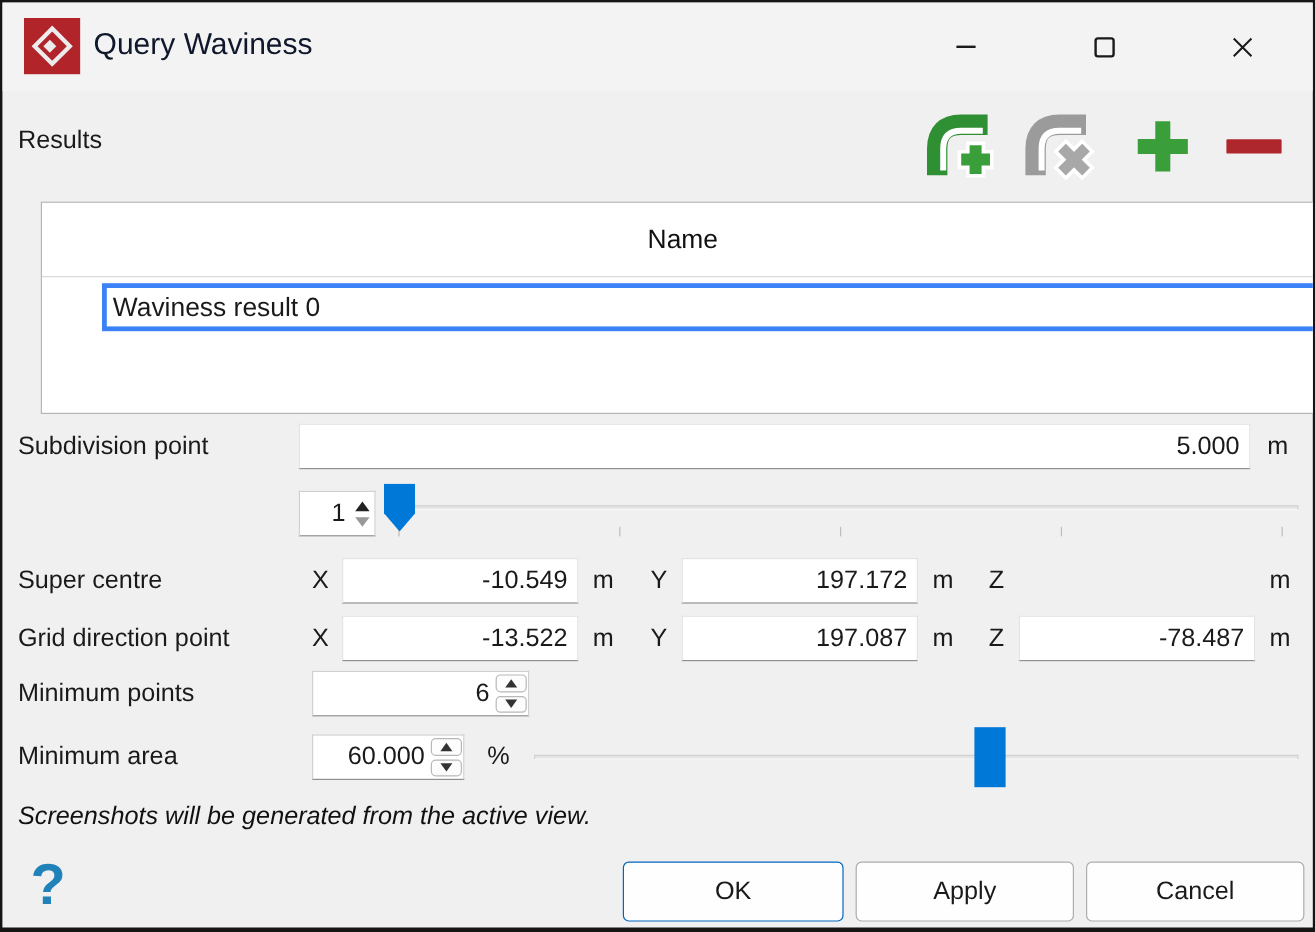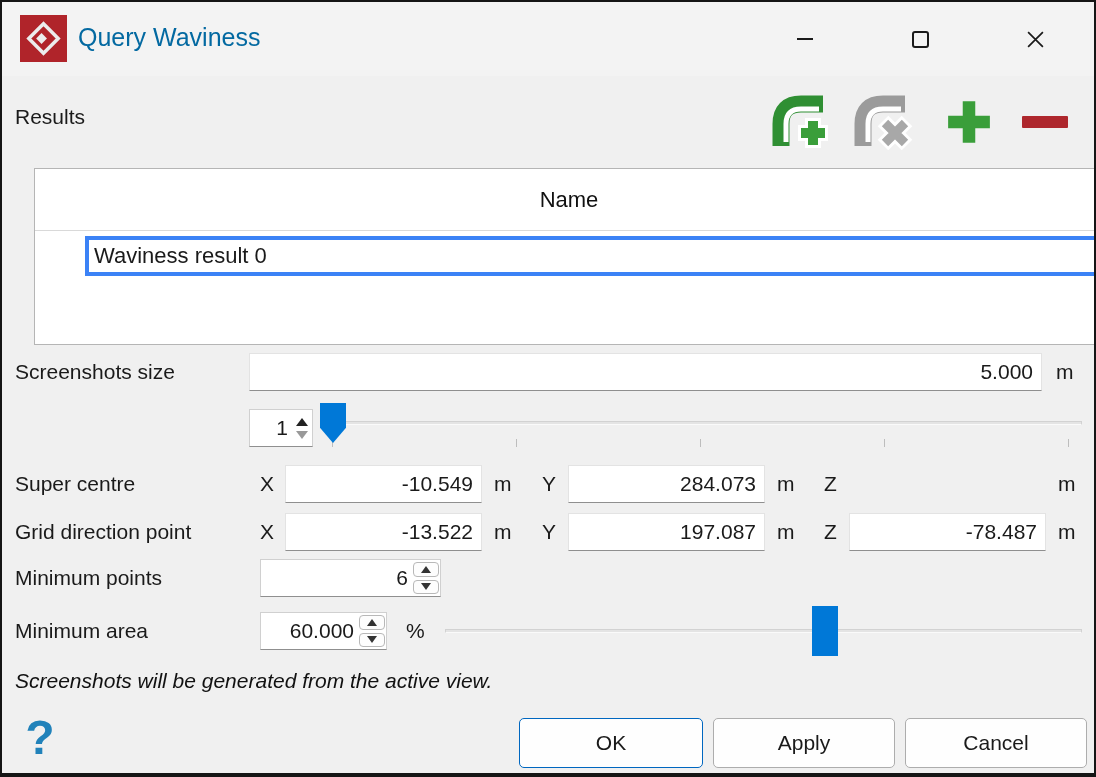--- a/index.html
+++ b/index.html
@@ -11,21 +11,21 @@
     background: #f0f0f0;
     border: 2px solid #151515;
     border-bottom-width: 4px;
     overflow: hidden;
     color: #1a1a1a;
   }
 
   
   .titlebar { position: absolute; left: 0; top: 0; width: 100%; height: 74px; background: #f3f3f3; }
   .app-icon { position: absolute; left: 18px; top: 13px; width: 47px; height: 47px; }
-  .win-title { position: absolute; left: 76px; top: 21px; font-size: 25px; color: #0369a1; white-space: nowrap; }
+  .win-title { position: absolute; left: 76px; top: 21px; font-size: 25px; color: #0f172a; white-space: nowrap; }
   .win-btn { position: absolute; top: 20px; width: 34px; height: 34px; display: flex; align-items: center; justify-content: center; }
   .win-btn.min { left: 786px; }
   .win-btn.max { left: 901px; }
   .win-btn.close { left: 1016px; }
   .glyph-min { width: 16px; border-top: 2px solid #1a1a1a; }
   .glyph-max { width: 17px; height: 17px; border: 2px solid #1a1a1a; border-radius: 3px; }
 
   
   .results-label { position: absolute; left: 13px; top: 103px; font-size: 21px; }
   .tool { position: absolute; display: flex; align-items: center; justify-content: center; }
@@ -135,21 +135,21 @@
     </svg>
   </div>
 
   <div class="table">
     <div class="table-header">Name</div>
     <div class="table-row-selected">
       <div class="cell">Waviness result 0</div>
     </div>
   </div>
 
-  <div class="flabel" style="top:358px">Screenshots size</div>
+  <div class="flabel" style="top:358px">Subdivision point</div>
   <div class="field" style="left:247px; top:351px; width:793px;">5.000</div>
   <div class="unit" style="left:1054px; top:358px;">m</div>
 
   <div class="spinner" style="left:247px; top:407px; width:64px;">
     <div class="sp-value">1</div>
     <div class="sp-arrows">
       <div class="tri-up"></div>
       <div class="tri-down"></div>
     </div>
   </div>
@@ -161,21 +161,21 @@
     <div class="tick" style="top:38px; left:calc((100% - 26px)*0.75 + 12px);"></div>
     <div class="tick" style="top:38px; left:calc(100% - 14px);"></div>
     <div class="handle pointer" style="top: 2px; left: calc(0% + 0px);"></div>
   </div>
 
   <div class="flabel" style="top:470px">Super centre</div>
   <div class="axis" style="left:258px; top:470px;">X</div>
   <div class="field" style="left:283px; top:463px; width:197px;">-10.549</div>
   <div class="unit" style="left:492px; top:470px;">m</div>
   <div class="axis" style="left:540px; top:470px;">Y</div>
-  <div class="field" style="left:566px; top:463px; width:197px;">284.073</div>
+  <div class="field" style="left:566px; top:463px; width:197px;">197.172</div>
   <div class="unit" style="left:775px; top:470px;">m</div>
   <div class="axis" style="left:822px; top:470px;">Z</div>
   <div class="unit" style="left:1056px; top:470px;">m</div>
 
   <div class="flabel" style="top:518px">Grid direction point</div>
   <div class="axis" style="left:258px; top:518px;">X</div>
   <div class="field" style="left:283px; top:511px; width:197px;">-13.522</div>
   <div class="unit" style="left:492px; top:518px;">m</div>
   <div class="axis" style="left:540px; top:518px;">Y</div>
   <div class="field" style="left:566px; top:511px; width:197px;">197.087</div>

